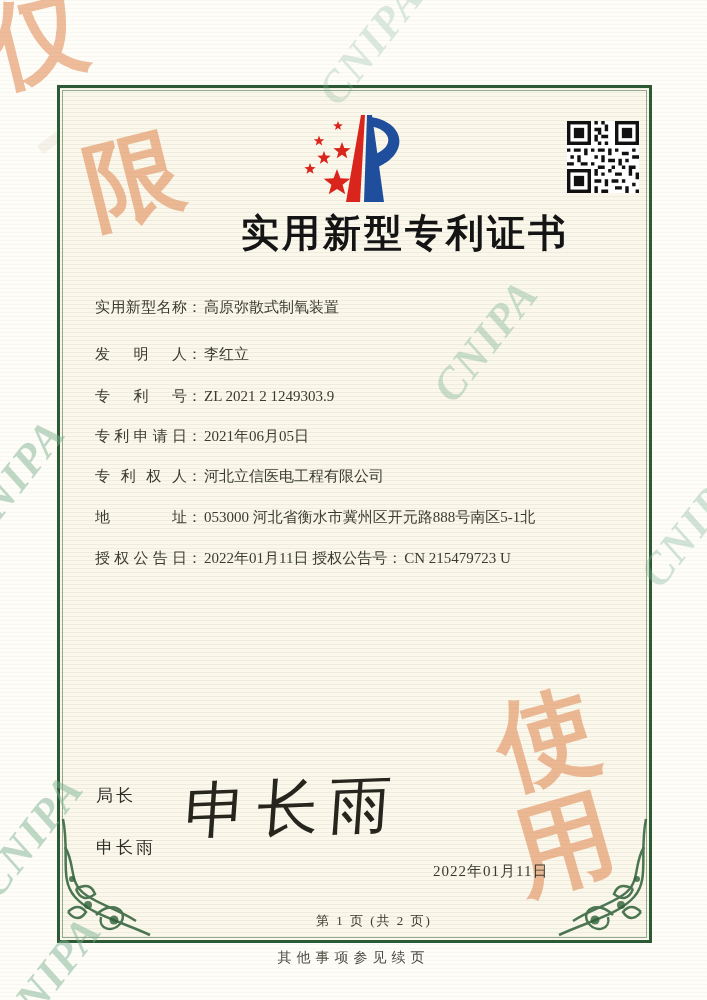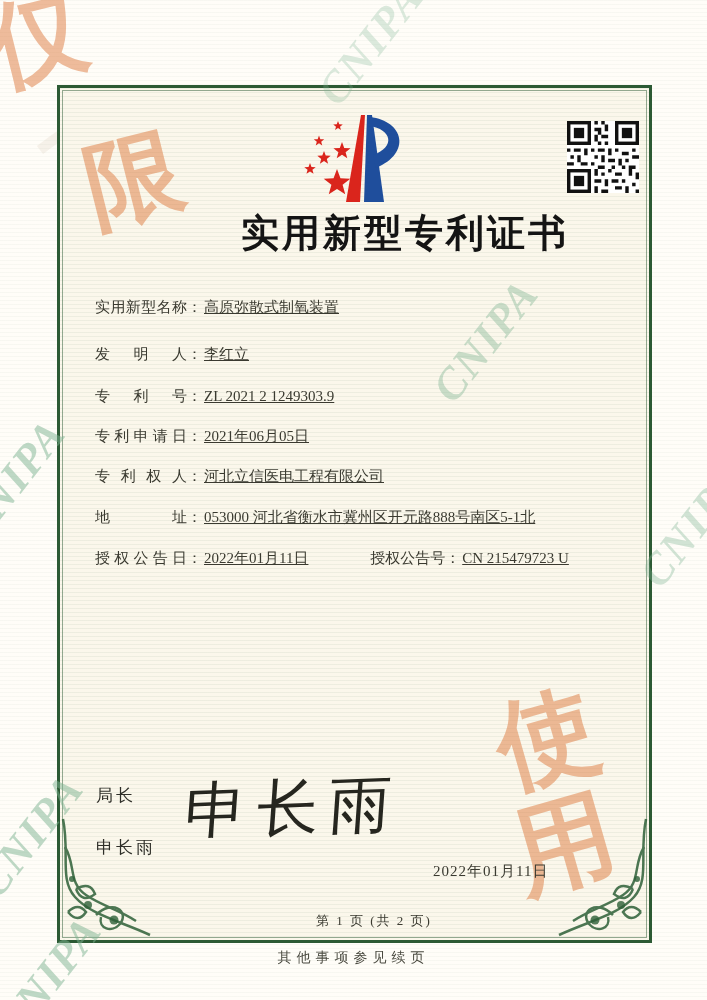--- a/index.html
+++ b/index.html
@@ -40,22 +40,22 @@
   .abs { position:absolute; }
 
   .cert-no { left:92px; top:119px; font-size:15px; color:#56564c; letter-spacing:1px; }
   .cert-no .lbl { letter-spacing:6px; margin-right:8px; }
 
   .big-title { left:57px; top:208px; width:696px; text-align:center;
                font-size:38px; font-weight:bold; color:#141414; letter-spacing:3px; }
 
   .frow { left:95px; font-size:15px; color:#3a3a30; white-space:nowrap; }
   .flabel { display:inline-block; width:92px; text-align:justify; text-align-last:justify; }
-  .fvalue { margin-left:2px;text-decoration:underline; }
-  .pair2 { margin-left:58px; }
+  .fvalue { margin-left:2px; }
+  .pair2 { }
 
   .paras { left:84px; top:585px; width:548px; font-size:15.5px; line-height:1.65;
            color:#3c3c32; text-align:justify; }
   .paras p { text-indent:2em; }
 
   .signer { font-size:17px; color:#2e2e28; letter-spacing:3px; }
   .sig-script { left:185px; top:766px; font-size:62px; color:#26261f;
                 letter-spacing:10px; transform:rotate(-2deg) skewX(-6deg); }
 
   .issue-date { left:433px; top:862px; font-size:15px; color:#3a3a30; letter-spacing:1px; }

